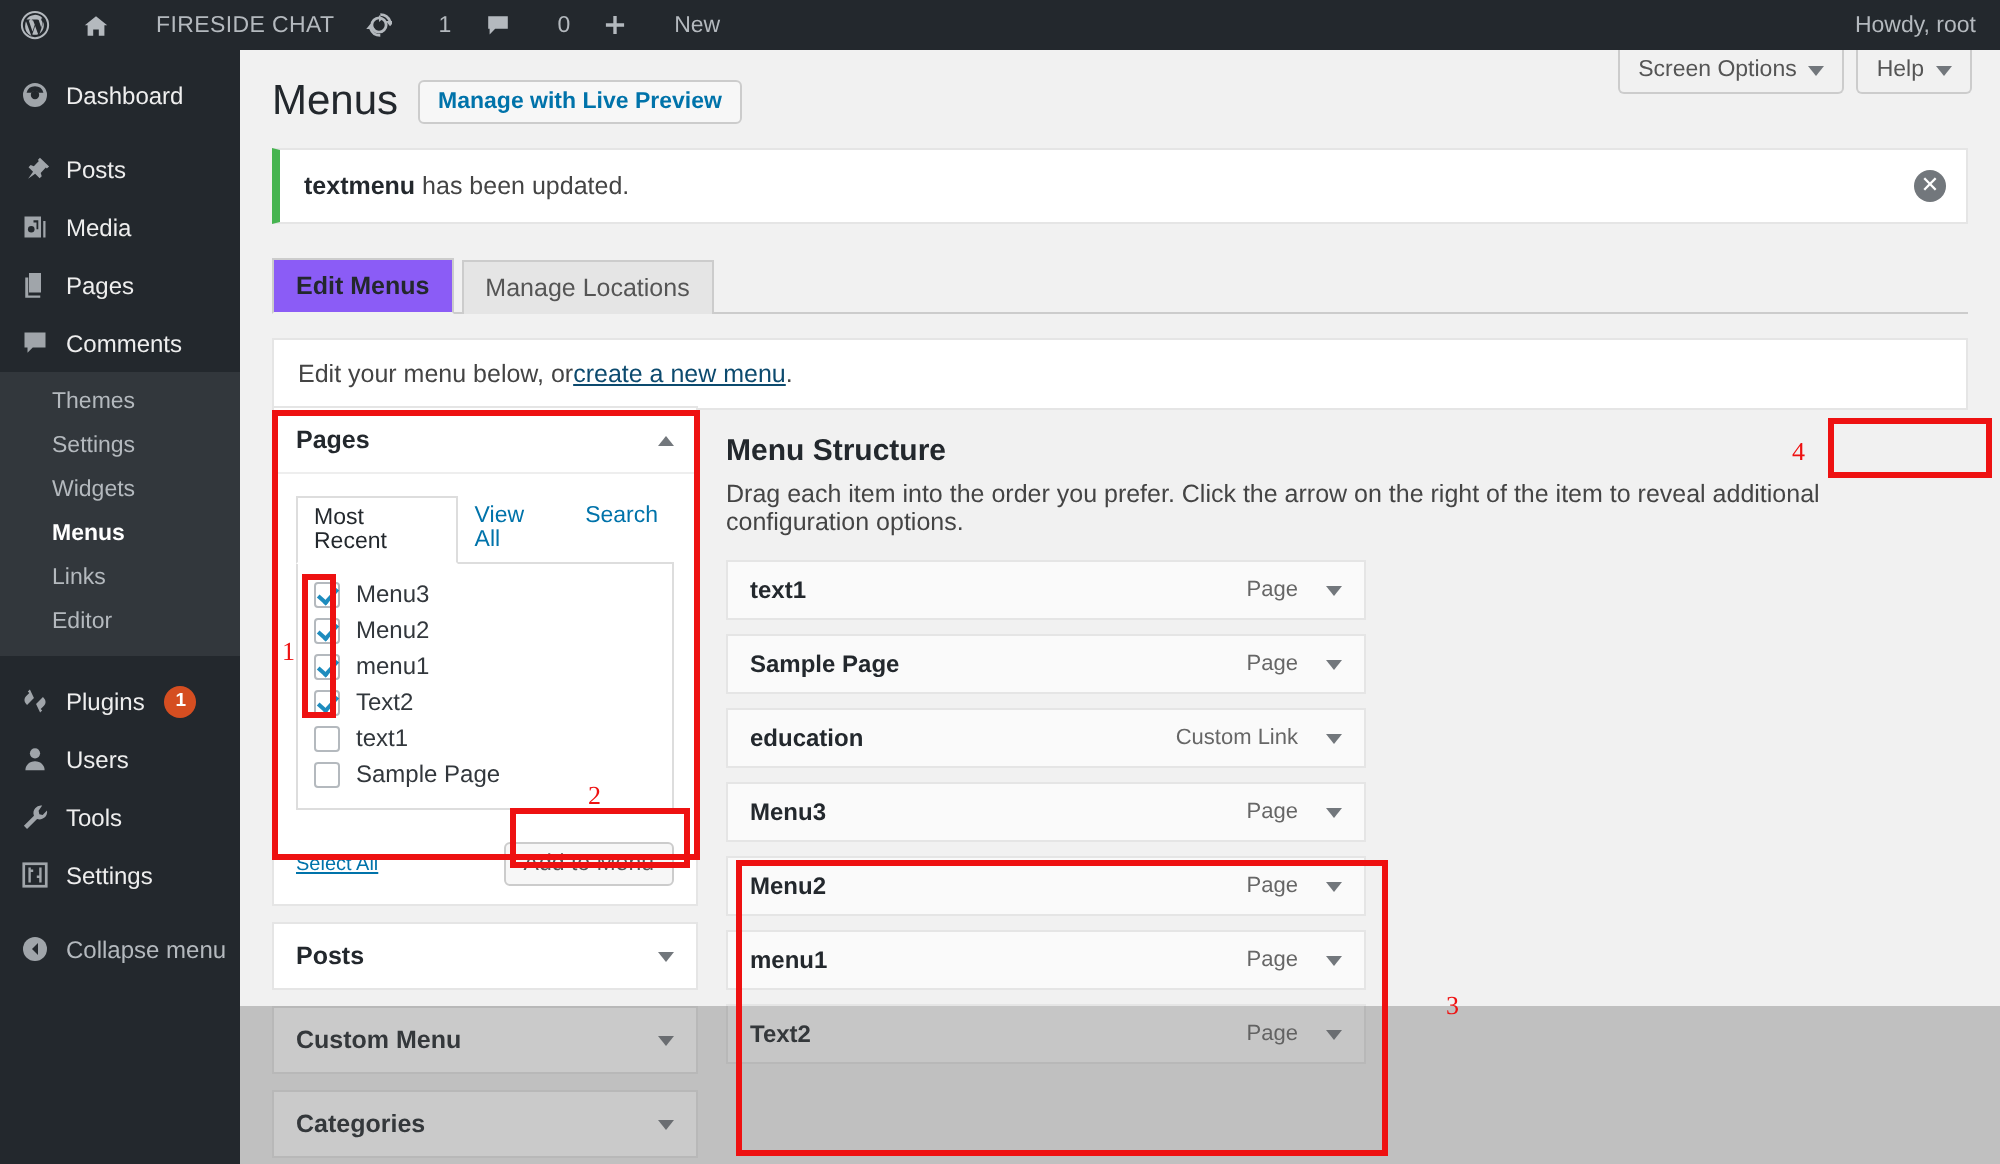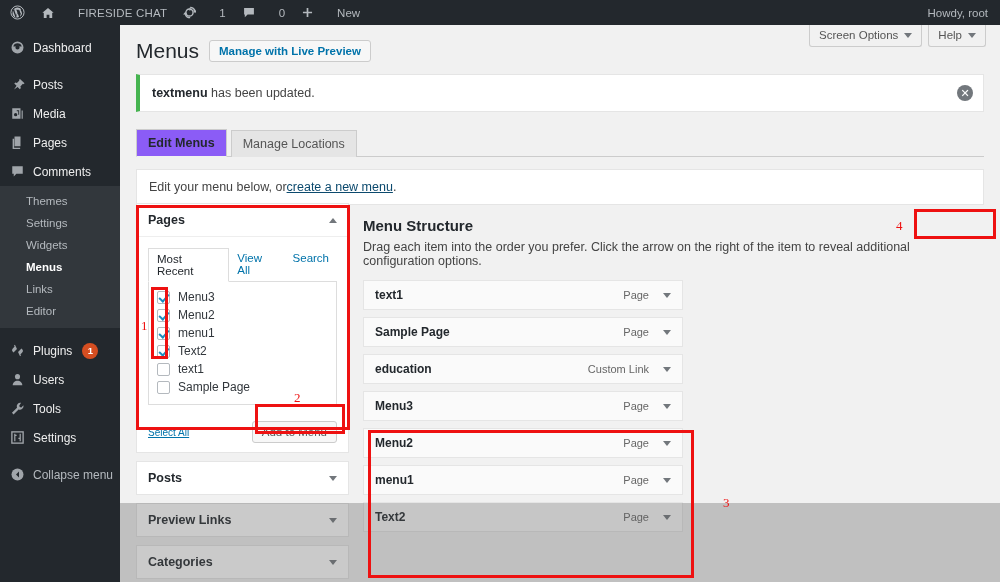--- a/index.html
+++ b/index.html
@@ -419,21 +419,21 @@
 
         <div class="panel">
           <div class="panel-head closed">
             <span>Posts</span>
             <span class="tri-dn"></span>
           </div>
         </div>
 
         <div class="panel">
           <div class="panel-head closed">
-            <span>Preview Links</span>
+            <span>Custom Menu</span>
             <span class="tri-dn"></span>
           </div>
         </div>
 
         <div class="panel">
           <div class="panel-head closed">
             <span>Categories</span>
             <span class="tri-dn"></span>
           </div>
         </div>

